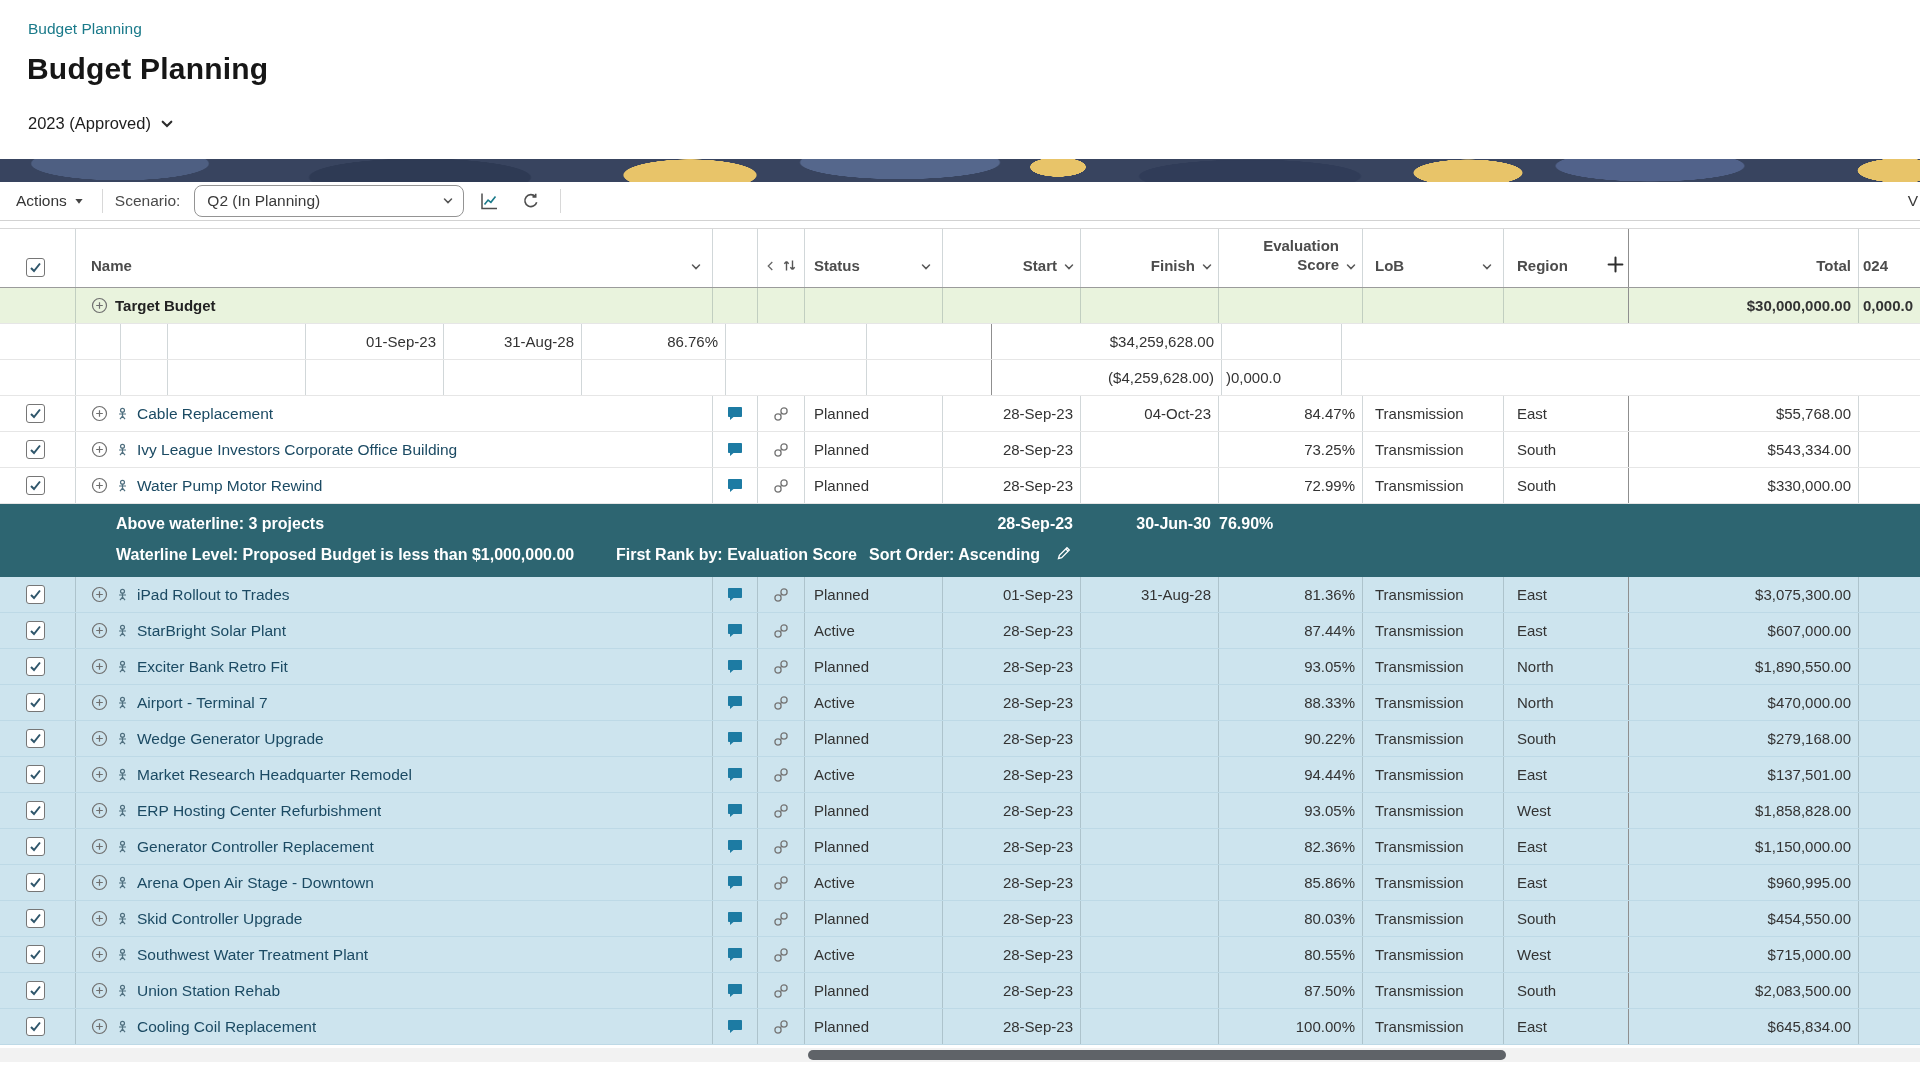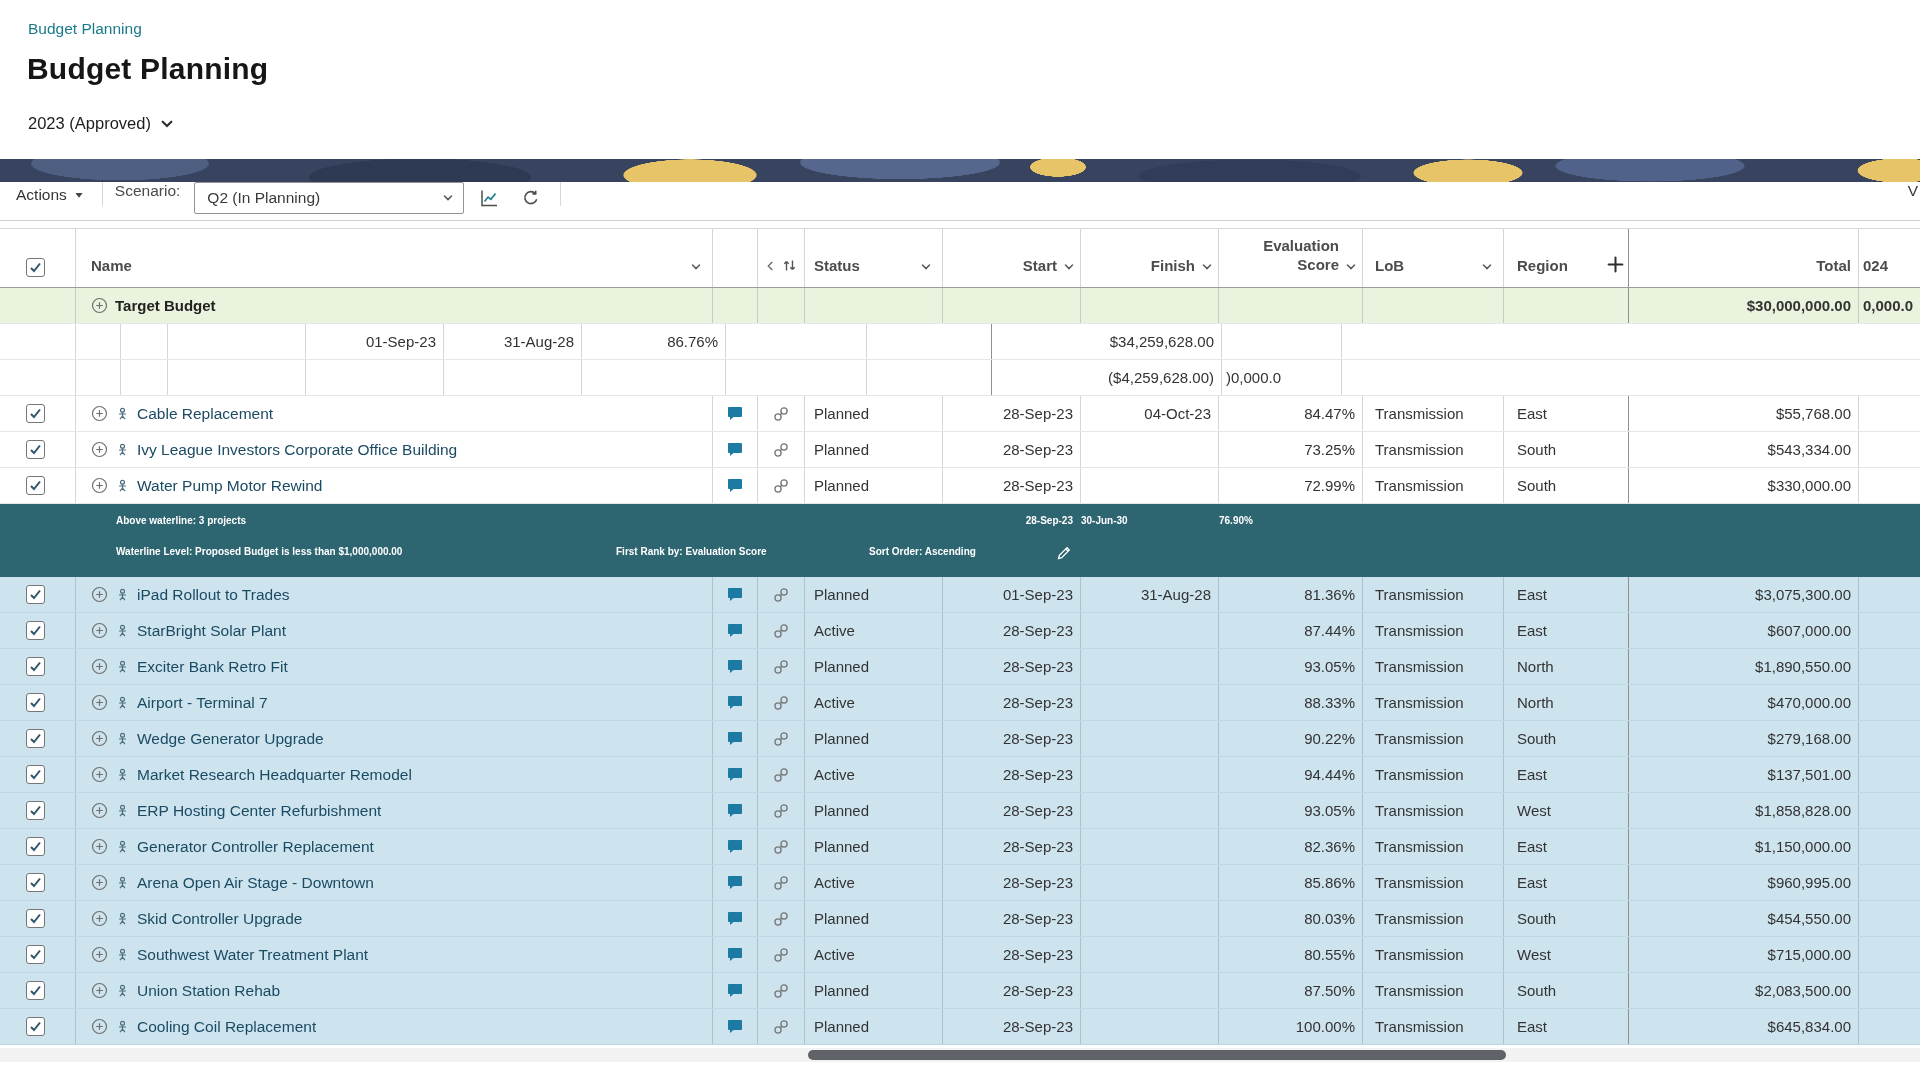--- a/index.html
+++ b/index.html
@@ -31,27 +31,27 @@
       radial-gradient(ellipse 46px 16px at 1058px 35%, #e8c469 0%, #e8c469 60%, transparent 61%),
       radial-gradient(ellipse 90px 22px at 1468px 60%, #e8c469 0%, #e8c469 60%, transparent 61%),
       radial-gradient(ellipse 70px 20px at 1900px 50%, #e8c469 0%, #e8c469 60%, transparent 61%),
       radial-gradient(ellipse 160px 30px at 120px 20%, #4e5f82 0%, #4e5f82 55%, transparent 56%),
       radial-gradient(ellipse 200px 34px at 420px 80%, #2e3a54 0%, #2e3a54 55%, transparent 56%),
       radial-gradient(ellipse 180px 30px at 900px 15%, #55678c 0%, #55678c 55%, transparent 56%),
       radial-gradient(ellipse 200px 30px at 1250px 75%, #303c58 0%, #303c58 55%, transparent 56%),
       radial-gradient(ellipse 170px 28px at 1650px 30%, #51628a 0%, #51628a 55%, transparent 56%);}
 
   
-  .toolbar{position:absolute;top:182px;left:0;width:1920px;height:39px;display:flex;align-items:flex-start;
+  .toolbar{position:absolute;top:182px;left:0;width:1920px;height:39px;display:flex;align-items:center;
     padding-left:10px;border-bottom:1px solid #d2d2d2;background:#fff}
   .actions-btn{display:flex;align-items:center;gap:7px;font-size:15.5px;color:#353535;background:none;border:none;cursor:pointer;font-family:inherit;padding:4px 6px}
   .tb-divider{width:1px;height:24px;background:#d8d8d8;margin:0 12px}
   .scenario-label{font-size:15.5px;color:#4a4a4a;margin-right:14px}
   .scenario-select{display:flex;align-items:center;justify-content:space-between;width:270px;height:32px;
-    border:1px solid #949494;border-radius:2px;background:#fff;padding:0 9px 0 12px;font-size:15.5px;color:#3a3a3a;cursor:pointer}
+    border:1px solid #949494;border-radius:8px;background:#fff;padding:0 9px 0 12px;font-size:15.5px;color:#3a3a3a;cursor:pointer}
   .iconbtn{width:34px;height:32px;display:flex;align-items:center;justify-content:center;background:none;border:none;cursor:pointer;margin-left:8px}
   .tb-right{margin-left:auto;padding-right:2px;font-size:15.5px;color:#3a3a3a;cursor:pointer}
 
   
   .table{position:absolute;top:228px;left:0;width:1920px}
   .row,.thead{display:flex;flex-wrap:nowrap;width:1979px}
   .c,.hc{flex:0 0 auto;display:flex;align-items:center;border-right:1px solid var(--grid);height:100%;overflow:hidden;white-space:nowrap}
   .c-check{width:76px;padding-left:26px}
   .c-name{width:637px;padding-left:15px;gap:7px}
   .c-comment{width:45px;justify-content:center}
@@ -86,24 +86,24 @@
   .checkbox{width:19px;height:19px;border:1px solid #767676;border-radius:3px;background:#fff;
     display:inline-flex;align-items:center;justify-content:center;cursor:pointer;flex:0 0 auto}
   .icon{display:inline-flex;align-items:center;justify-content:center;flex:0 0 auto}
   .expand-icon{color:#6f6f6f;cursor:pointer}
   .proj-icon{color:#4f6f7f}
   .comment-ic{color:#1d7ba3;cursor:pointer}
   .link-ic{color:#767676;cursor:pointer}
 
   
   .waterline{position:relative;height:73px;background:var(--waterline-bg);color:#fff;border-bottom:none;width:1979px}
-  .waterline span{position:absolute;font-size:10px}
+  .waterline span{position:absolute;font-size:16px}
   .wl-summary{left:116px;top:11px;font-weight:bold}
   .wl-start{left:943px;top:11px;width:130px;text-align:right;font-weight:bold}
-  .wl-finish{left:1081px;top:11px;width:130px;text-align:left;font-weight:bold}
+  .wl-finish{left:1081px;top:11px;width:130px;text-align:right;font-weight:bold}
   .wl-score{left:1219px;top:11px;width:136px;text-align:left;font-weight:bold}
   .wl-level{left:116px;top:42px;font-weight:600}
   .wl-rank{left:616px;top:42px;font-weight:600}
   .wl-sort{left:869px;top:42px;font-weight:600}
   .wl-pencil{position:absolute;left:1056px;top:41px;cursor:pointer}
 
   
   .hscroll{position:absolute;top:1048px;left:0;width:1920px;height:14px;background:#f2f2f2;cursor:pointer}
   .hthumb{position:absolute;left:808px;top:2px;width:698px;height:10px;background:#5f6368;border-radius:5px;cursor:grab}
   .red-mark{position:absolute;left:24px;top:1072px;width:18px;height:5px;background:#d64123}

